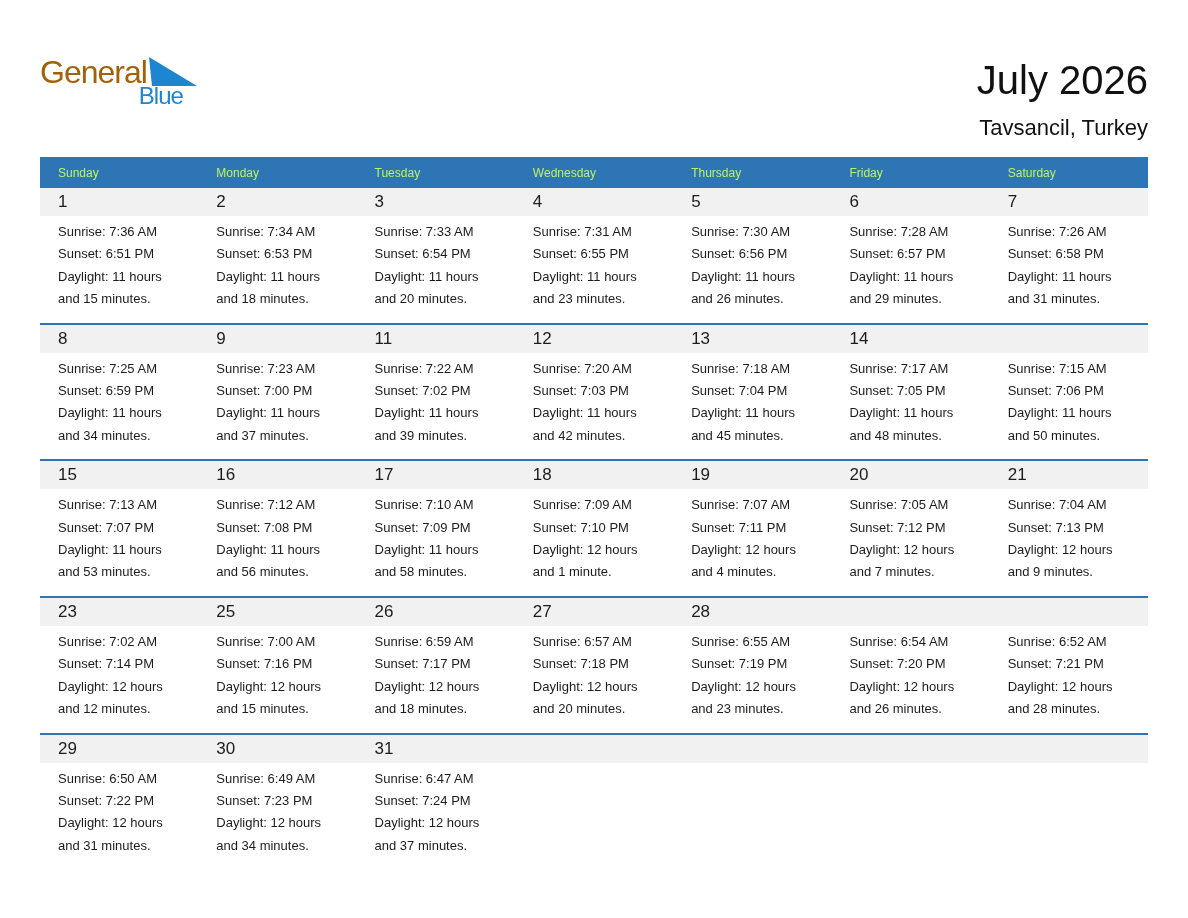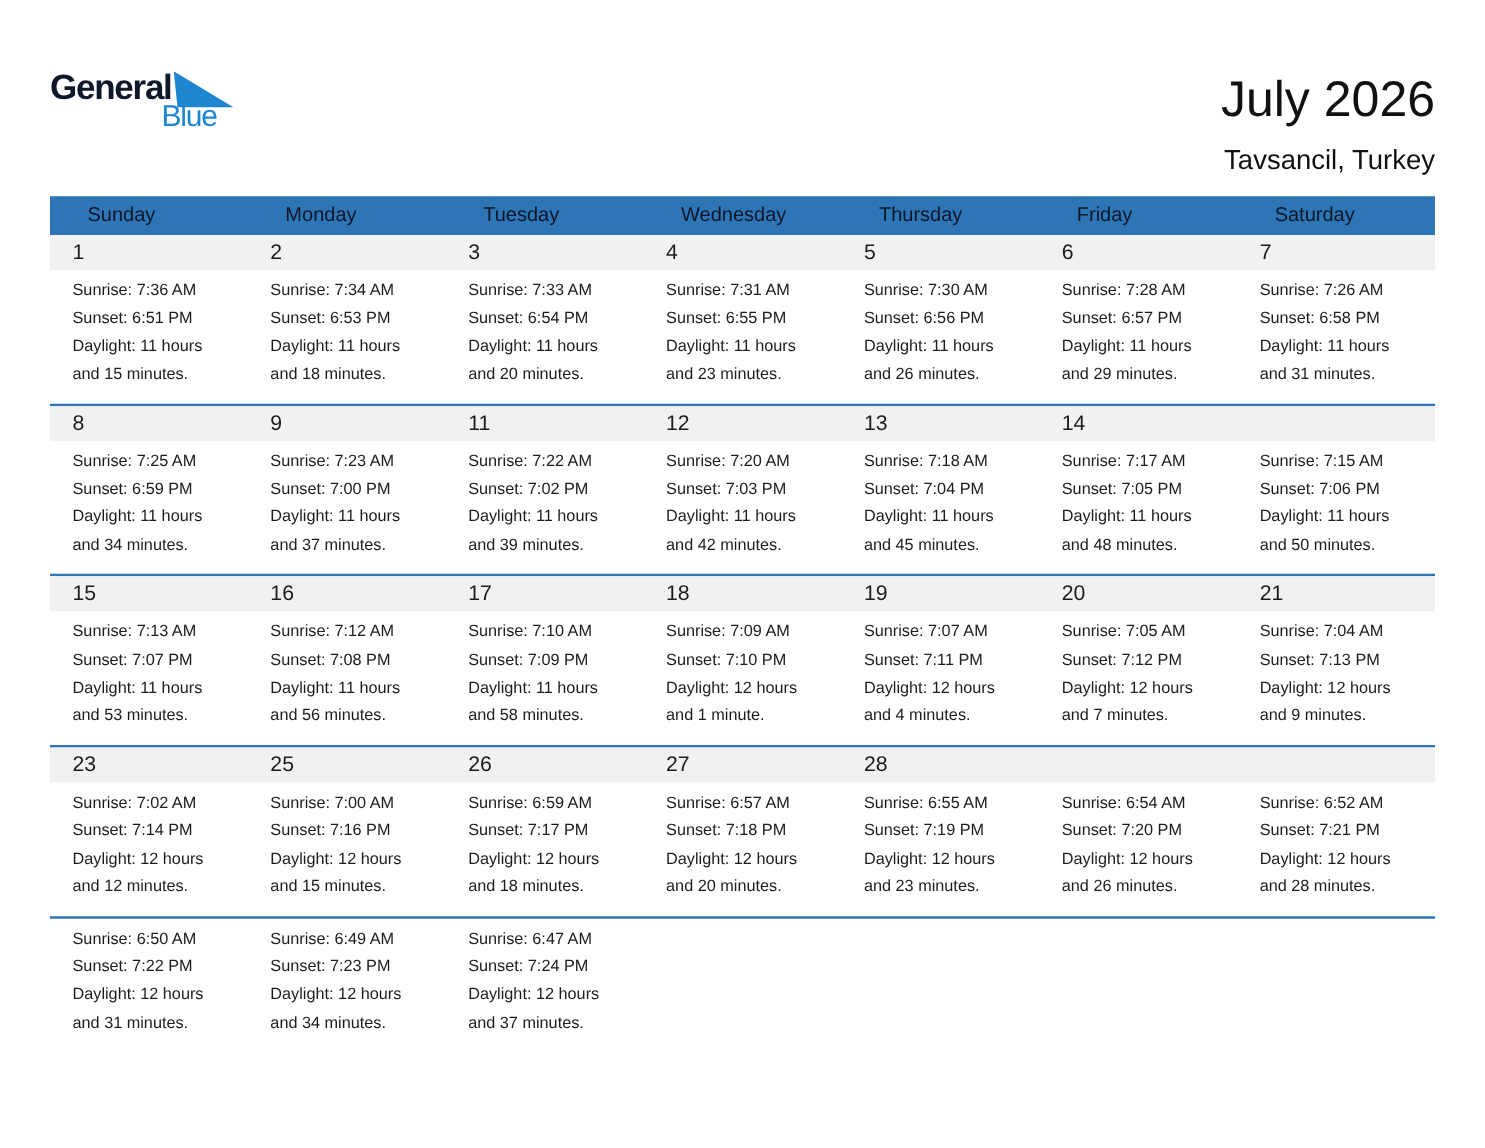--- a/index.html
+++ b/index.html
@@ -17,24 +17,23 @@
   .top-header {
     height: 157px;
     padding-top: 56px;
     display: flex;
     justify-content: space-between;
     align-items: flex-start;
   }
   .logo { line-height: 1; }
   .logo-top { display: flex; align-items: flex-start; }
   .logo-general {
-    font-size: 28px;
+    font-size: 32px;
     letter-spacing: -1px;
-    color: #0f172a;
-    font-weight: bold;
+    color: #a16207;
   }
   .logo-triangle { margin-left: 2px; margin-top: 1px; display: block; }
   .logo-blue {
     font-size: 24px;
     letter-spacing: -1px;
     color: #1e86d0;
     text-align: right;
     padding-right: 14px;
     margin-top: -4px;
   }
@@ -45,23 +44,23 @@
   
   .calendar { width: 1108px; }
   .weekday-header {
     display: grid;
     grid-template-columns: repeat(7, 1fr);
     background: #2e75b6;
     height: 31px;
     align-items: center;
   }
   .weekday-cell {
-    color: #0f172a;
-    font-size: 16px;
-    padding-left: 30px;
+    color: #bef264;
+    font-size: 12px;
+    padding-left: 18px;
     white-space: nowrap;
   }
   .week-row { border-top: 2px solid #2e75b6; }
   .week-row:first-child { border-top: none; }
   .day-strip {
     display: grid;
     grid-template-columns: repeat(7, 1fr);
     background: #f1f1f2;
   }
   .day-num {
@@ -330,20 +329,29 @@
             <div class="day-details">
               <div>Sunrise: 6:52 AM</div>
               <div>Sunset: 7:21 PM</div>
               <div>Daylight: 12 hours</div>
               <div>and 28 minutes.</div>
             </div>
           </div>
   </div>
 
   <div class="week-row">
+    <div class="day-strip">
+            <div class="day-num">29</div>
+            <div class="day-num">30</div>
+            <div class="day-num">31</div>
+            <div class="day-num"></div>
+            <div class="day-num"></div>
+            <div class="day-num"></div>
+            <div class="day-num"></div>
+          </div>
     <div class="details-grid">
             <div class="day-details">
               <div>Sunrise: 6:50 AM</div>
               <div>Sunset: 7:22 PM</div>
               <div>Daylight: 12 hours</div>
               <div>and 31 minutes.</div>
             </div>
             <div class="day-details">
               <div>Sunrise: 6:49 AM</div>
               <div>Sunset: 7:23 PM</div>

